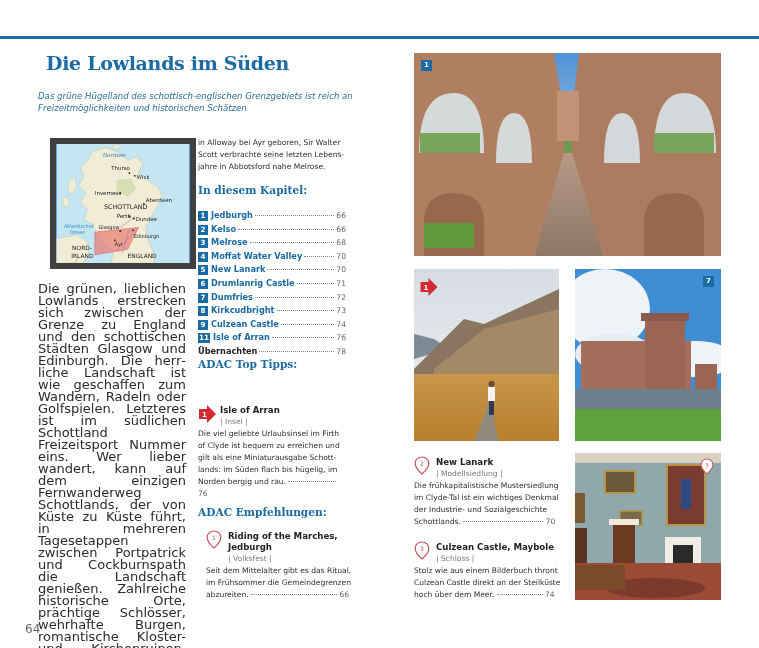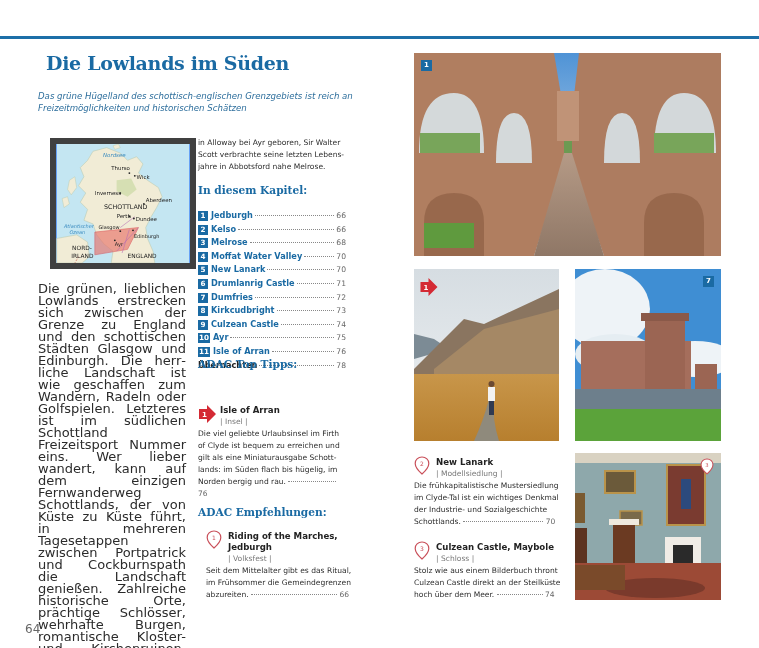--- a/index.html
+++ b/index.html
@@ -153,26 +153,20 @@
       <span class="toc-num">8</span>
       <span class="toc-label">Kirkcudbright</span>
       <span class="toc-dots"></span>
       <span class="toc-page">73</span>
     </div>
   <div class="toc-row">
       <span class="toc-num">9</span>
       <span class="toc-label">Culzean Castle</span>
       <span class="toc-dots"></span>
       <span class="toc-page">74</span>
-    </div>
-  <div class="toc-row">
-      <span class="toc-num">10</span>
-      <span class="toc-label">Ayr</span>
-      <span class="toc-dots"></span>
-      <span class="toc-page">75</span>
     </div>
   <div class="toc-row">
       <span class="toc-num">11</span>
       <span class="toc-label">Isle of Arran</span>
       <span class="toc-dots"></span>
       <span class="toc-page">76</span>
     </div>
   <div class="toc-row">
       <span class="toc-label plain">Übernachten</span>
       <span class="toc-dots"></span>

